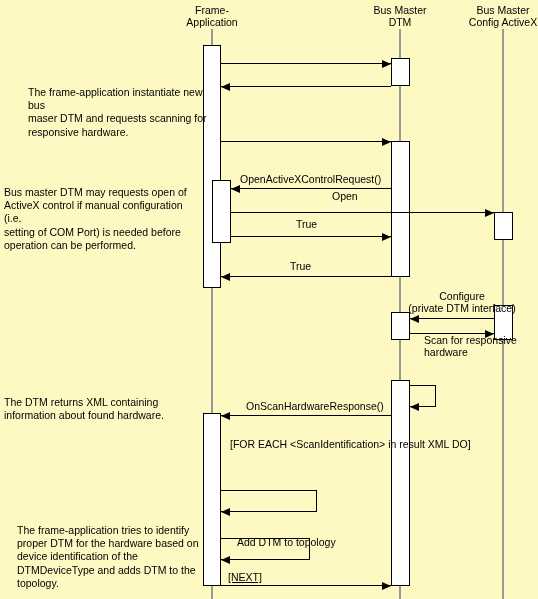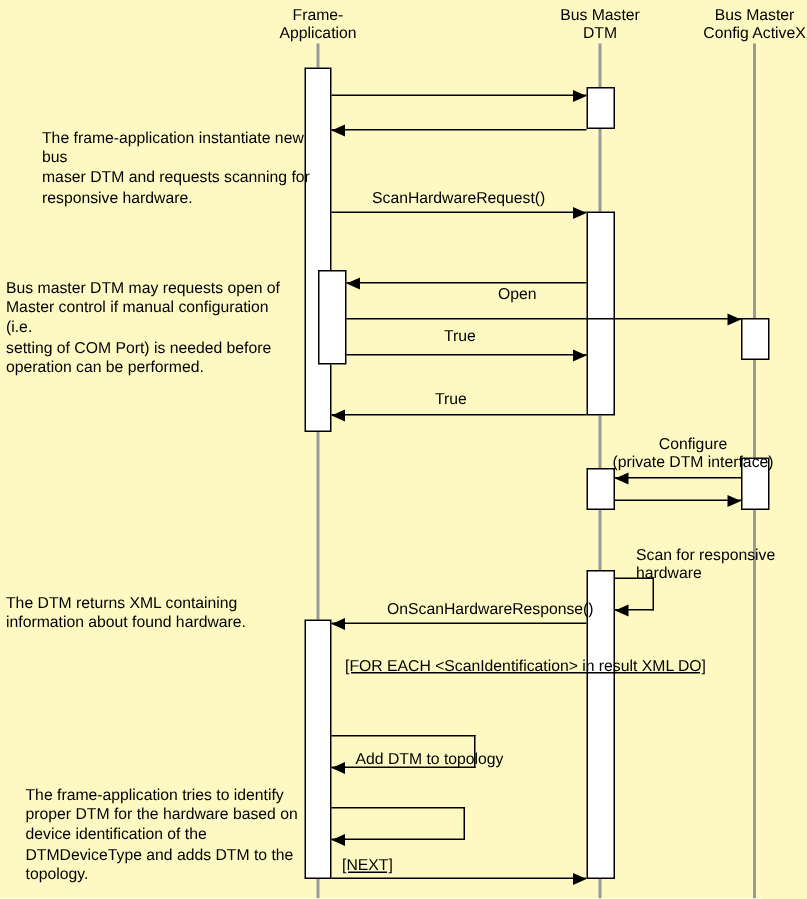--- a/index.html
+++ b/index.html
@@ -78,21 +78,20 @@
     border-right: 1px solid #000;
     border-bottom: 1px solid #000;
     border-left: none;
   }
   .frag-label {
     position: absolute;
     font-size: 10.5px;
     line-height: 12px;
     color: #000;
     white-space: nowrap;
-    text-decoration: underline;
   }
 </style>
 </head>
 <body>
 
 <div id="diagram">
 
   <div class="lifeline-head" style="left:172px; top:4px; width:80px;">Frame-
 Application</div>
 
@@ -123,24 +122,24 @@
   <div class="activation" style="left:494px; top:212px; width:19px; height:28px;"></div>
 
   <div class="activation" style="left:494px; top:305px; width:19px; height:35px;"></div>
 
   <div class="msg-line" style="left:221px; top:63px; width:170px;"></div>
   <div class="arrowhead arrow-right" style="left:382px; top:60px;"></div>
 
   <div class="msg-line" style="left:221px; top:86px; width:170px;"></div>
   <div class="arrowhead arrow-left" style="left:221px; top:83px;"></div>
 
-  <div class="msg-label" style="left:248px; top:126px;">ScanHardwareRequest()</div>
   <div class="msg-line" style="left:221px; top:141px; width:170px;"></div>
   <div class="arrowhead arrow-right" style="left:382px; top:138px;"></div>
 
+  <div class="msg-label" style="left:240px; top:173px;">OpenActiveXControlRequest()</div>
   <div class="msg-line" style="left:231px; top:188px; width:160px;"></div>
   <div class="arrowhead arrow-left" style="left:231px; top:185px;"></div>
 
   <div class="msg-label" style="left:332px; top:190px;">Open</div>
   <div class="msg-line" style="left:231px; top:212px; width:263px;"></div>
   <div class="arrowhead arrow-right" style="left:485px; top:209px;"></div>
 
   <div class="msg-label" style="left:296px; top:218px;">True</div>
   <div class="msg-line" style="left:231px; top:236px; width:160px;"></div>
   <div class="arrowhead arrow-right" style="left:382px; top:233px;"></div>
@@ -150,48 +149,48 @@
   <div class="arrowhead arrow-left" style="left:221px; top:273px;"></div>
 
   <div class="msg-label" style="left:406px; top:290px; width:112px; text-align:center;">Configure
 (private DTM interface)</div>
   <div class="msg-line" style="left:410px; top:318px; width:84px;"></div>
   <div class="arrowhead arrow-left" style="left:410px; top:315px;"></div>
 
   <div class="msg-line" style="left:410px; top:333px; width:84px;"></div>
   <div class="arrowhead arrow-right" style="left:485px; top:330px;"></div>
 
-  <div class="msg-label" style="left:424px; top:364px;">Scan for responsive
+  <div class="msg-label" style="left:424px; top:334px;">Scan for responsive
 hardware</div>
   <div class="selfcall" style="left:410px; top:385px; width:26px; height:22px;"></div>
   <div class="arrowhead arrow-left" style="left:410px; top:403px;"></div>
 
-  <div class="msg-label" style="left:258px; top:400px;">OnScanHardwareResponse()</div>
+  <div class="msg-label" style="left:246px; top:400px;">OnScanHardwareResponse()</div>
   <div class="msg-line" style="left:221px; top:415px; width:170px;"></div>
   <div class="arrowhead arrow-left" style="left:221px; top:412px;"></div>
 
   <div class="frag-label" style="left:230px; top:438px;">[FOR EACH &lt;ScanIdentification&gt; in result XML DO]</div>
 
   <div class="selfcall" style="left:221px; top:490px; width:96px; height:22px;"></div>
   <div class="arrowhead arrow-left" style="left:221px; top:508px;"></div>
 
-  <div class="msg-label" style="left:237px; top:500px;text-align:right;">Add DTM to topology</div>
+  <div class="msg-label" style="left:237px; top:536px;text-align:right;">Add DTM to topology</div>
   <div class="selfcall" style="left:221px; top:538px; width:89px; height:22px;"></div>
   <div class="arrowhead arrow-left" style="left:221px; top:556px;"></div>
 
   <div class="msg-label" style="left:228px; top:571px;text-decoration:underline;">[NEXT]</div>
   <div class="msg-line" style="left:221px; top:585px; width:170px;"></div>
   <div class="arrowhead arrow-right" style="left:382px; top:582px;"></div>
 
   <div class="note-text" style="left:4px; top:86px; width:188px;margin-left:24px;">The frame-application instantiate new bus
 maser DTM and requests scanning for
 responsive hardware.</div>
 
   <div class="note-text" style="left:4px; top:186px; width:190px;">Bus master DTM may requests open of
-Master control if manual configuration (i.e.
+ActiveX control if manual configuration (i.e.
 setting of COM Port) is needed before
 operation can be performed.</div>
 
   <div class="note-text" style="left:4px; top:396px; width:188px;">The DTM returns XML containing
 information about found hardware.</div>
 
 
   <div class="note-text" style="left:17px; top:524px; width:190px;">The frame-application tries to identify
 proper DTM for the hardware based on
 device identification of the

